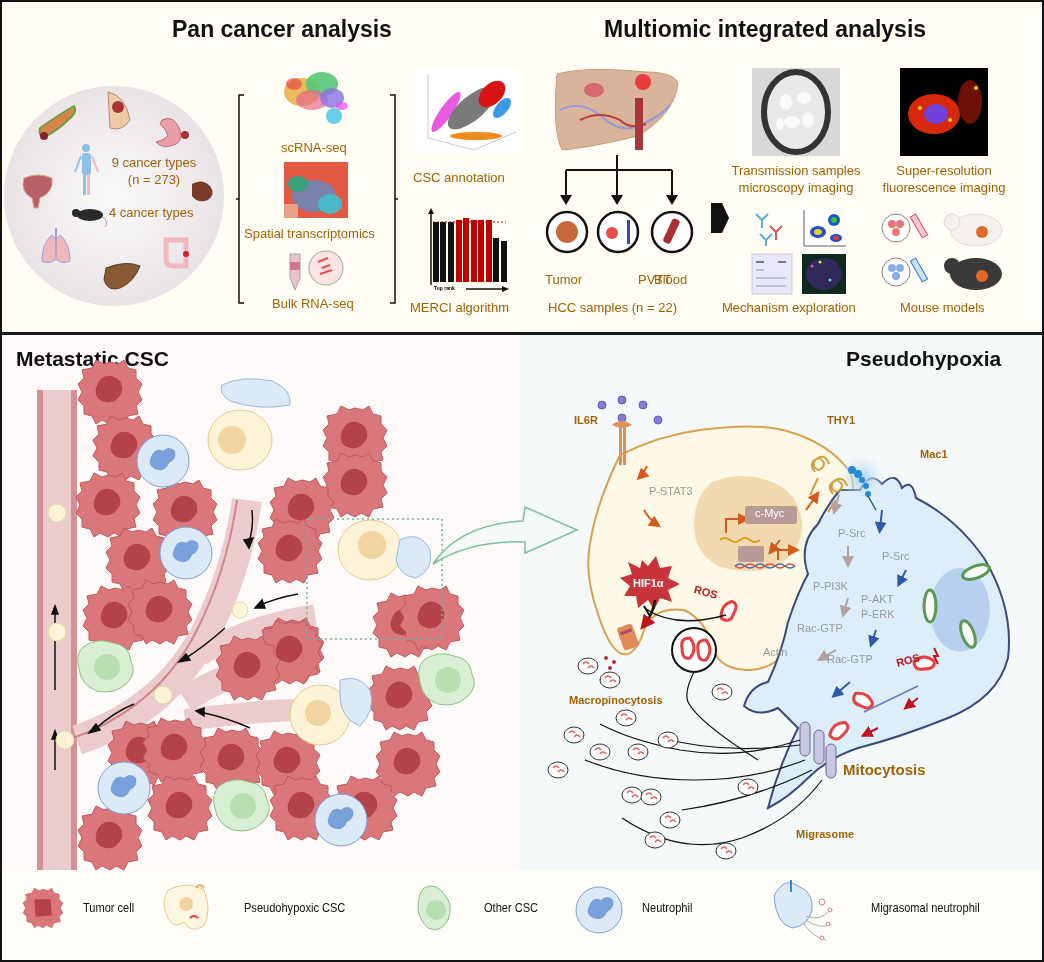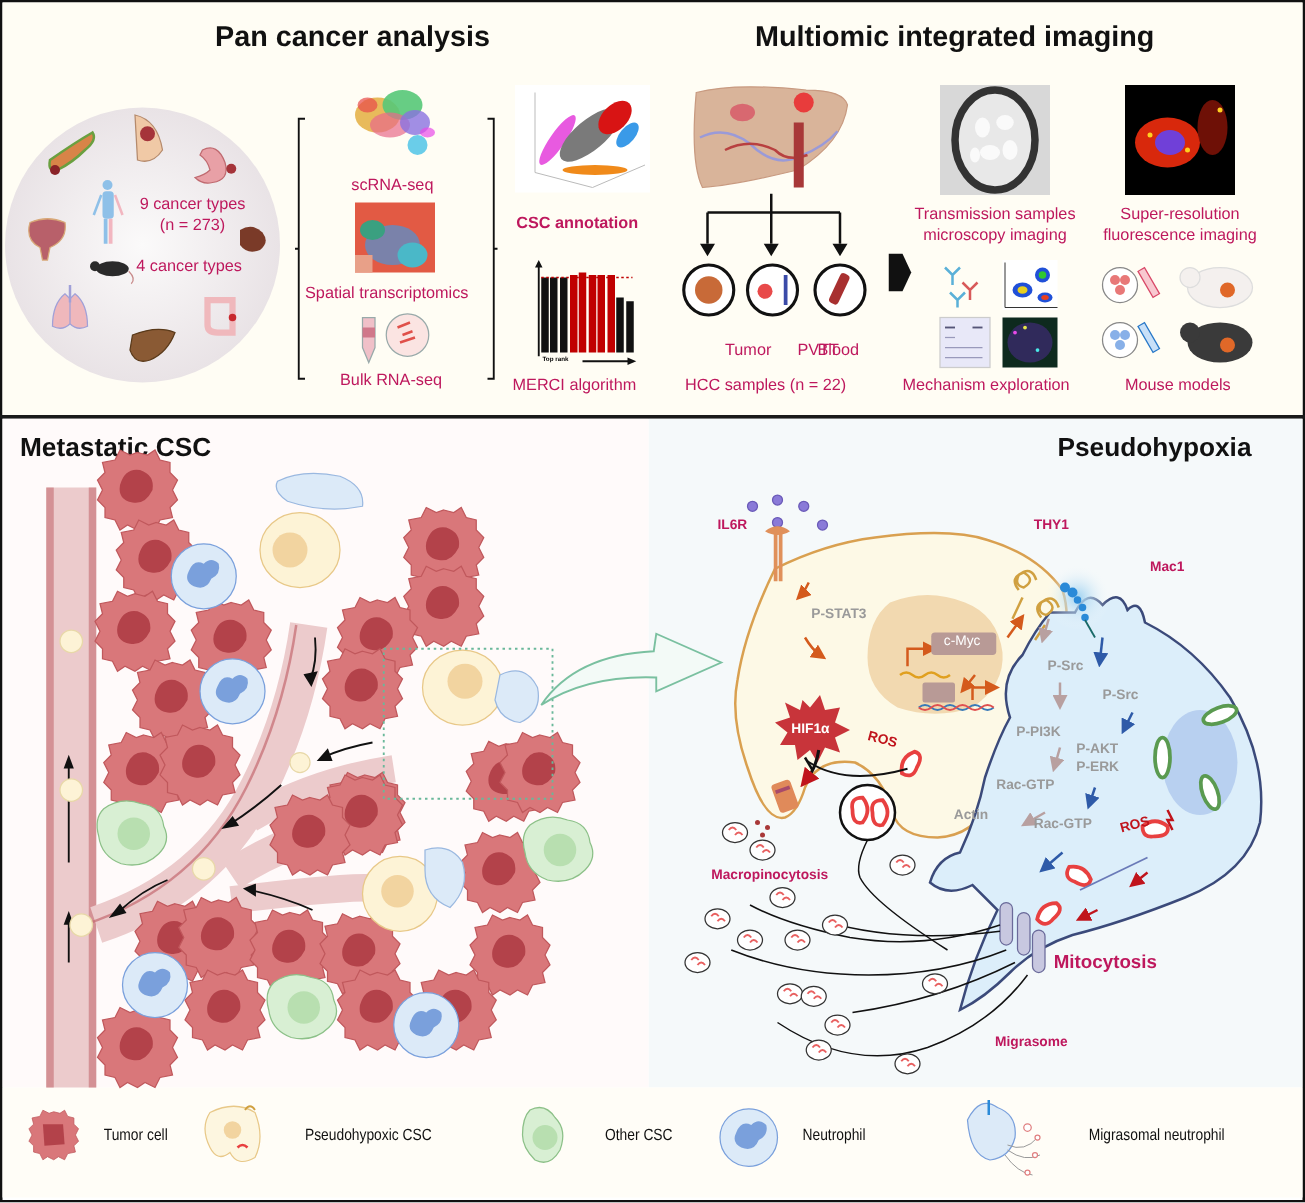--- a/index.html
+++ b/index.html
@@ -4,39 +4,39 @@
 <style>
   html, body { margin: 0; padding: 0; }
   body { width: 1044px; height: 962px; position: relative; background: #ffffff; font-family: "Liberation Sans", sans-serif; overflow: hidden; }
   .frame { position: absolute; left: 0; top: 0; width: 1040px; height: 958px; border: 2px solid #111; }
   .top { position: absolute; left: 2px; top: 2px; width: 1040px; height: 330px; background: #fffdf4; }
   .divider { position: absolute; left: 0; top: 332px; width: 1044px; height: 3px; background: #1a1a1a; }
   .bottom-left { position: absolute; left: 2px; top: 335px; width: 517px; height: 535px; background: #fffafa; }
   .bottom-right { position: absolute; left: 519px; top: 335px; width: 523px; height: 535px; background: #f5f9fa; }
   .legend { position: absolute; left: 2px; top: 870px; width: 1040px; height: 88px; background: #fffdf7; }
   .h1 { position: absolute; font-weight: bold; font-size: 23px; color: #111; white-space: nowrap; }
-  .lbl { position: absolute; font-size: 13px; color: #be185d; white-space: nowrap; }
+  .lbl { position: absolute; font-size: 13px; color: #a16207; white-space: nowrap; }
   .lbl-c { text-align: center; line-height: 17px; }
   .bold { font-weight: bold; }
-  .grey { color: #9a9a9a; font-weight: bold; }
+  .grey { color: #9a9a9a; }
   svg { position: absolute; overflow: visible; }
   .legend-label { position: absolute; font-size: 13px; color: #111; white-space: nowrap; top: 900px; transform: scaleX(0.85); transform-origin: left center; }
 </style>
 </head>
 <body>
 
 <div class="frame"></div>
 <div class="top"></div>
 <div class="divider"></div>
 <div class="bottom-left"></div>
 <div class="bottom-right"></div>
 <div class="legend"></div>
 
 <div class="h1" style="left:172px; top:16px;">Pan cancer analysis</div>
-<div class="h1" style="left:604px; top:16px;">Multiomic integrated imaging</div>
+<div class="h1" style="left:604px; top:16px;">Multiomic integrated analysis</div>
 
 <svg style="left:0;top:0" width="1044" height="340">
   <defs>
     <radialGradient id="circg" cx="50%" cy="50%" r="50%">
       <stop offset="0%" stop-color="#fbfafa"></stop>
       <stop offset="100%" stop-color="#e9e3e6"></stop>
     </radialGradient>
   </defs>
   <circle cx="114" cy="196" r="110" fill="url(#circg)"></circle>
 
@@ -124,21 +124,21 @@
 
 <svg style="left:412px;top:68px" width="108" height="86">
   <rect x="0" y="0" width="108" height="86" fill="#ffffff"></rect>
   <path d="M16 6 L16 70 L62 82 L104 64" stroke="#bbb" stroke-width="0.8" fill="none"></path>
   <ellipse cx="34" cy="44" rx="6" ry="24" transform="rotate(35 34 44)" fill="#e85ae0"></ellipse>
   <ellipse cx="60" cy="40" rx="12" ry="30" transform="rotate(50 60 40)" fill="#7a7a7a"></ellipse>
   <ellipse cx="80" cy="26" rx="10" ry="16" transform="rotate(45 80 26)" fill="#d81414"></ellipse>
   <ellipse cx="90" cy="40" rx="6" ry="12" transform="rotate(40 90 40)" fill="#3a9ae8"></ellipse>
   <ellipse cx="64" cy="68" rx="26" ry="4" fill="#f08a1a"></ellipse>
 </svg>
-<div class="lbl" style="left:413px; top:170px;font-weight:bold;">CSC annotation</div>
+<div class="lbl" style="left:413px; top:170px;">CSC annotation</div>
 
 <svg style="left:420px;top:205px" width="100" height="90">
   <line x1="11" y1="80" x2="11" y2="5" stroke="#111" stroke-width="1.5"></line>
   <path d="M8 9 L11 3 L14 9z" fill="#111"></path>
   <rect x="13" y="17" width="6" height="60" fill="#111"></rect>
   <rect x="20" y="17" width="6" height="60" fill="#111"></rect>
   <rect x="28" y="17" width="6" height="60" fill="#111"></rect>
   <rect x="36" y="15" width="6" height="62" fill="#c00000"></rect>
   <rect x="43" y="13" width="6" height="64" fill="#c00000"></rect>
   <rect x="51" y="15" width="6" height="62" fill="#c00000"></rect>
@@ -177,21 +177,21 @@
       <circle cx="612" cy="233" r="6" fill="#e84a4a"></circle>
       <rect x="627" y="220" width="3" height="24" fill="#3a4aa8"></rect>
     </g>
   <g>
       <circle cx="672" cy="232" r="20" fill="#fff" stroke="#111" stroke-width="2.5"></circle>
       <rect x="667" y="218" width="8" height="26" rx="3" fill="#a83030" transform="rotate(25 671 232)"></rect>
     </g>
 
   <path d="M711 203 L722 203 L729 218 L722 233 L711 233z" fill="#111"></path>
 </svg>
-<div class="lbl" style="left:580px; top:272px;">Tumor</div>
+<div class="lbl" style="left:545px; top:272px;">Tumor</div>
 <div class="lbl" style="left:602px; top:272px;margin-left:36px;">PVTT</div>
 <div class="lbl" style="left:654px; top:272px;">Blood</div>
 <div class="lbl" style="left:548px; top:300px;">HCC samples (n = 22)</div>
 
 <svg style="left:752px;top:68px" width="88" height="88">
   <rect width="88" height="88" fill="#d8d8d8"></rect>
   <ellipse cx="44" cy="44" rx="32" ry="40" fill="#e8e8e8" stroke="#333" stroke-width="6"></ellipse>
   <ellipse cx="34" cy="34" rx="6" ry="8" fill="#fafafa"></ellipse>
   <ellipse cx="52" cy="30" rx="7" ry="6" fill="#fafafa"></ellipse>
   <ellipse cx="40" cy="54" rx="8" ry="6" fill="#fafafa"></ellipse>

